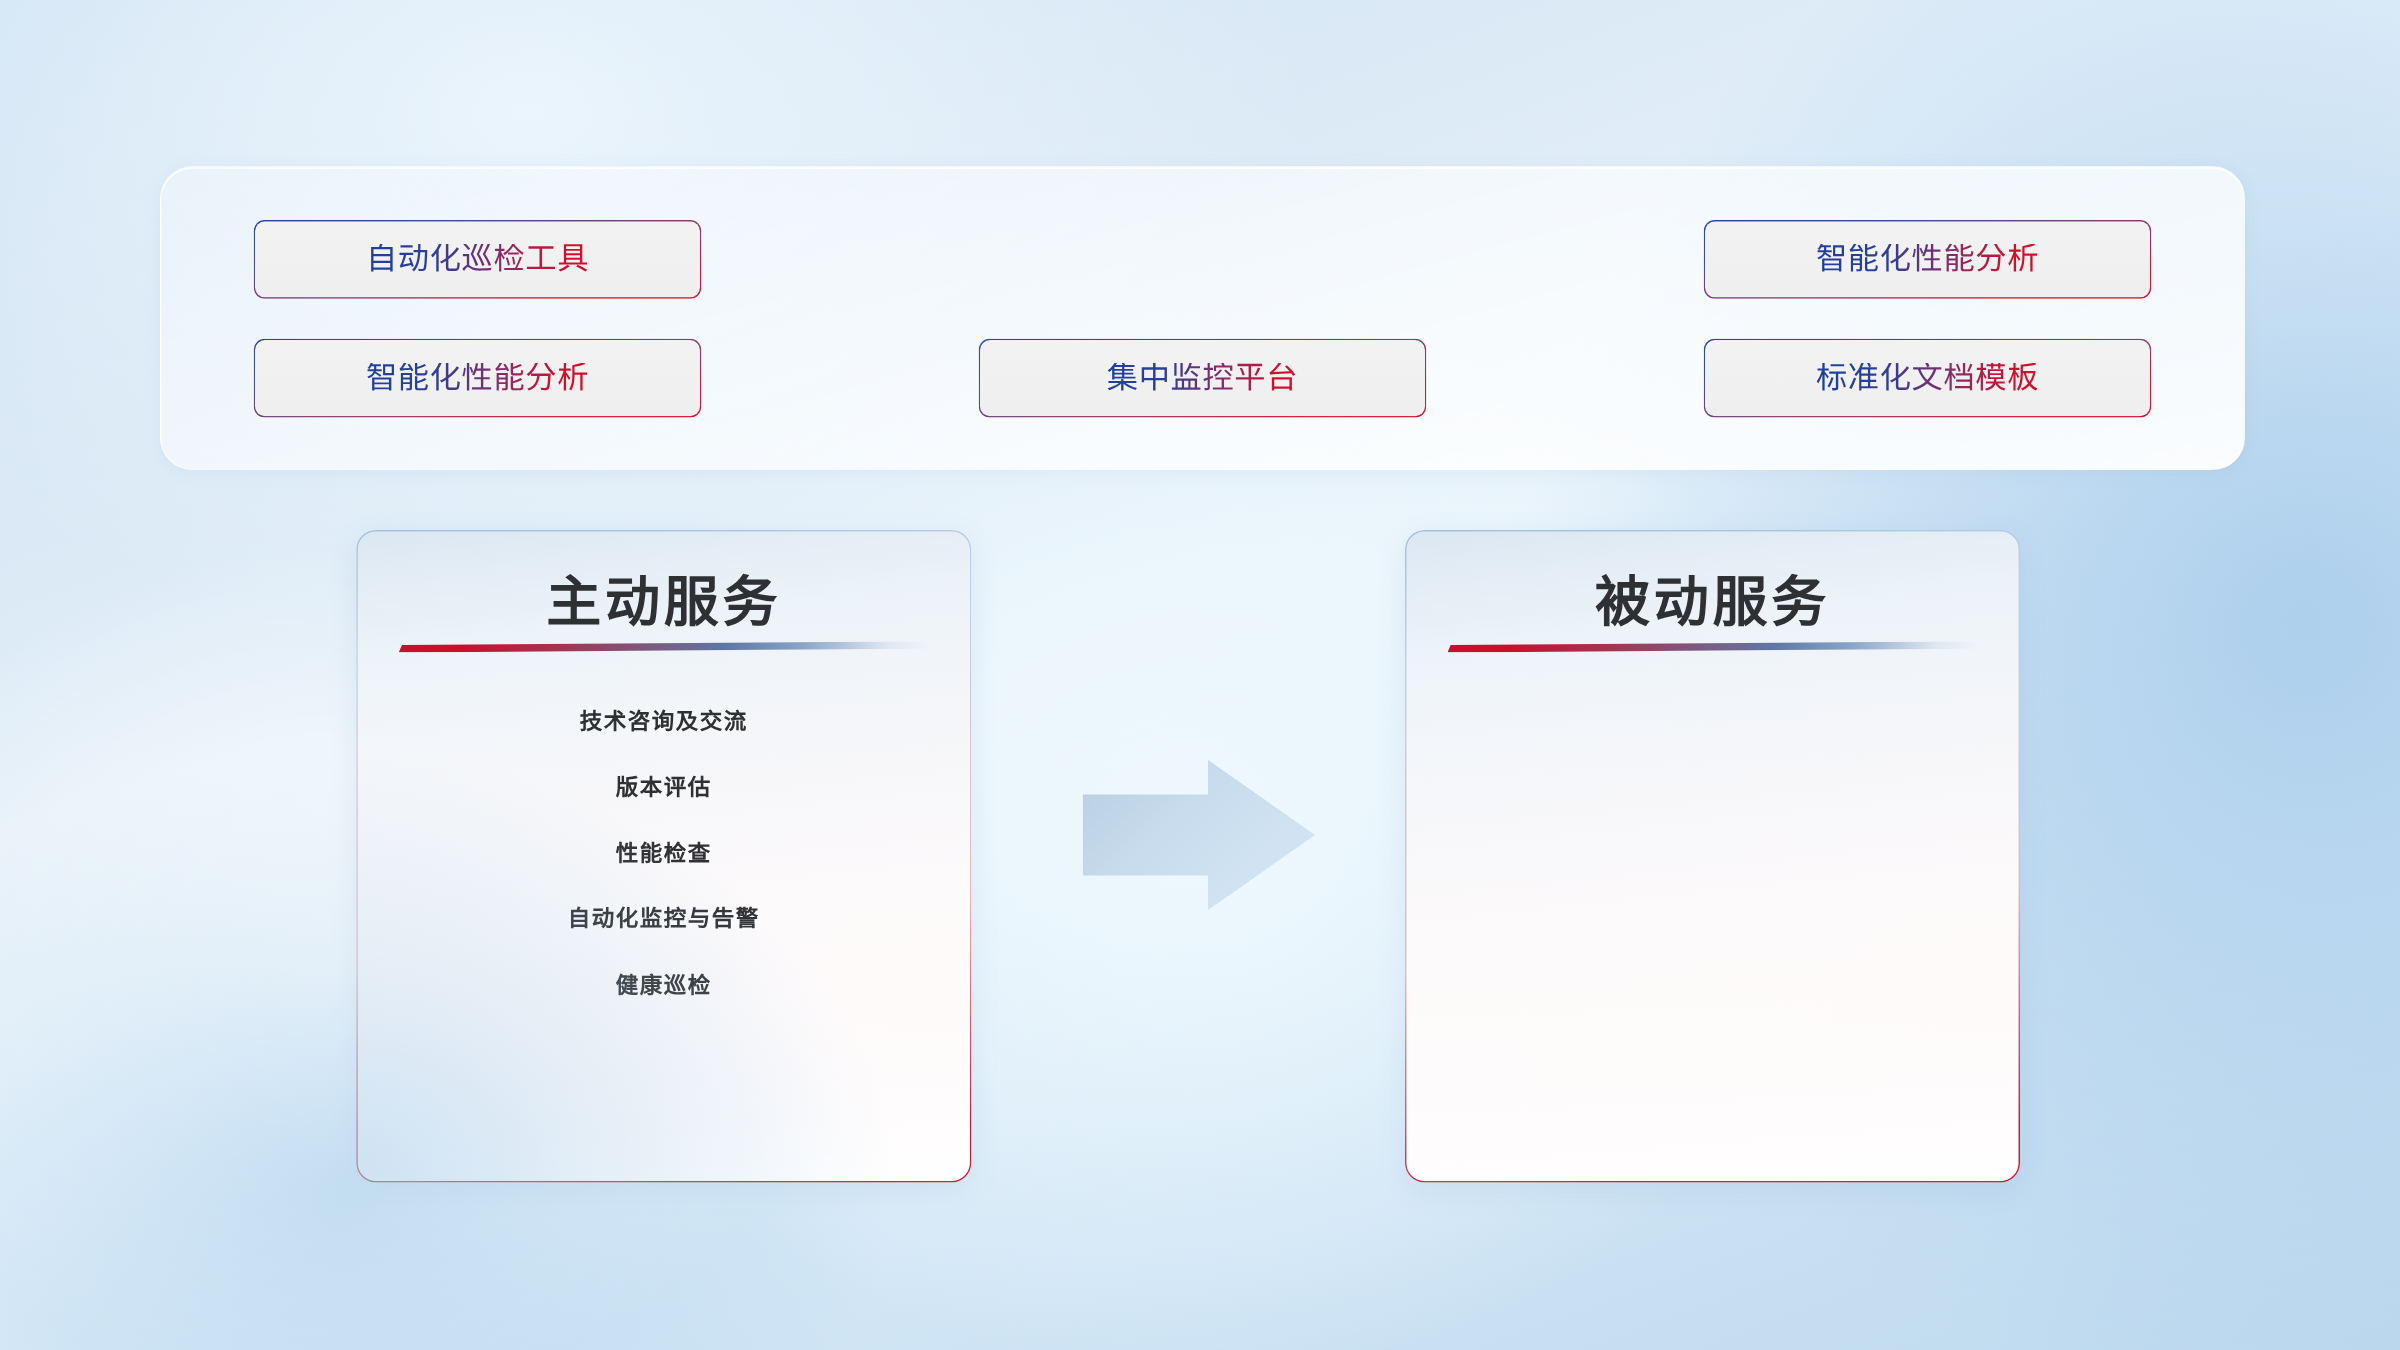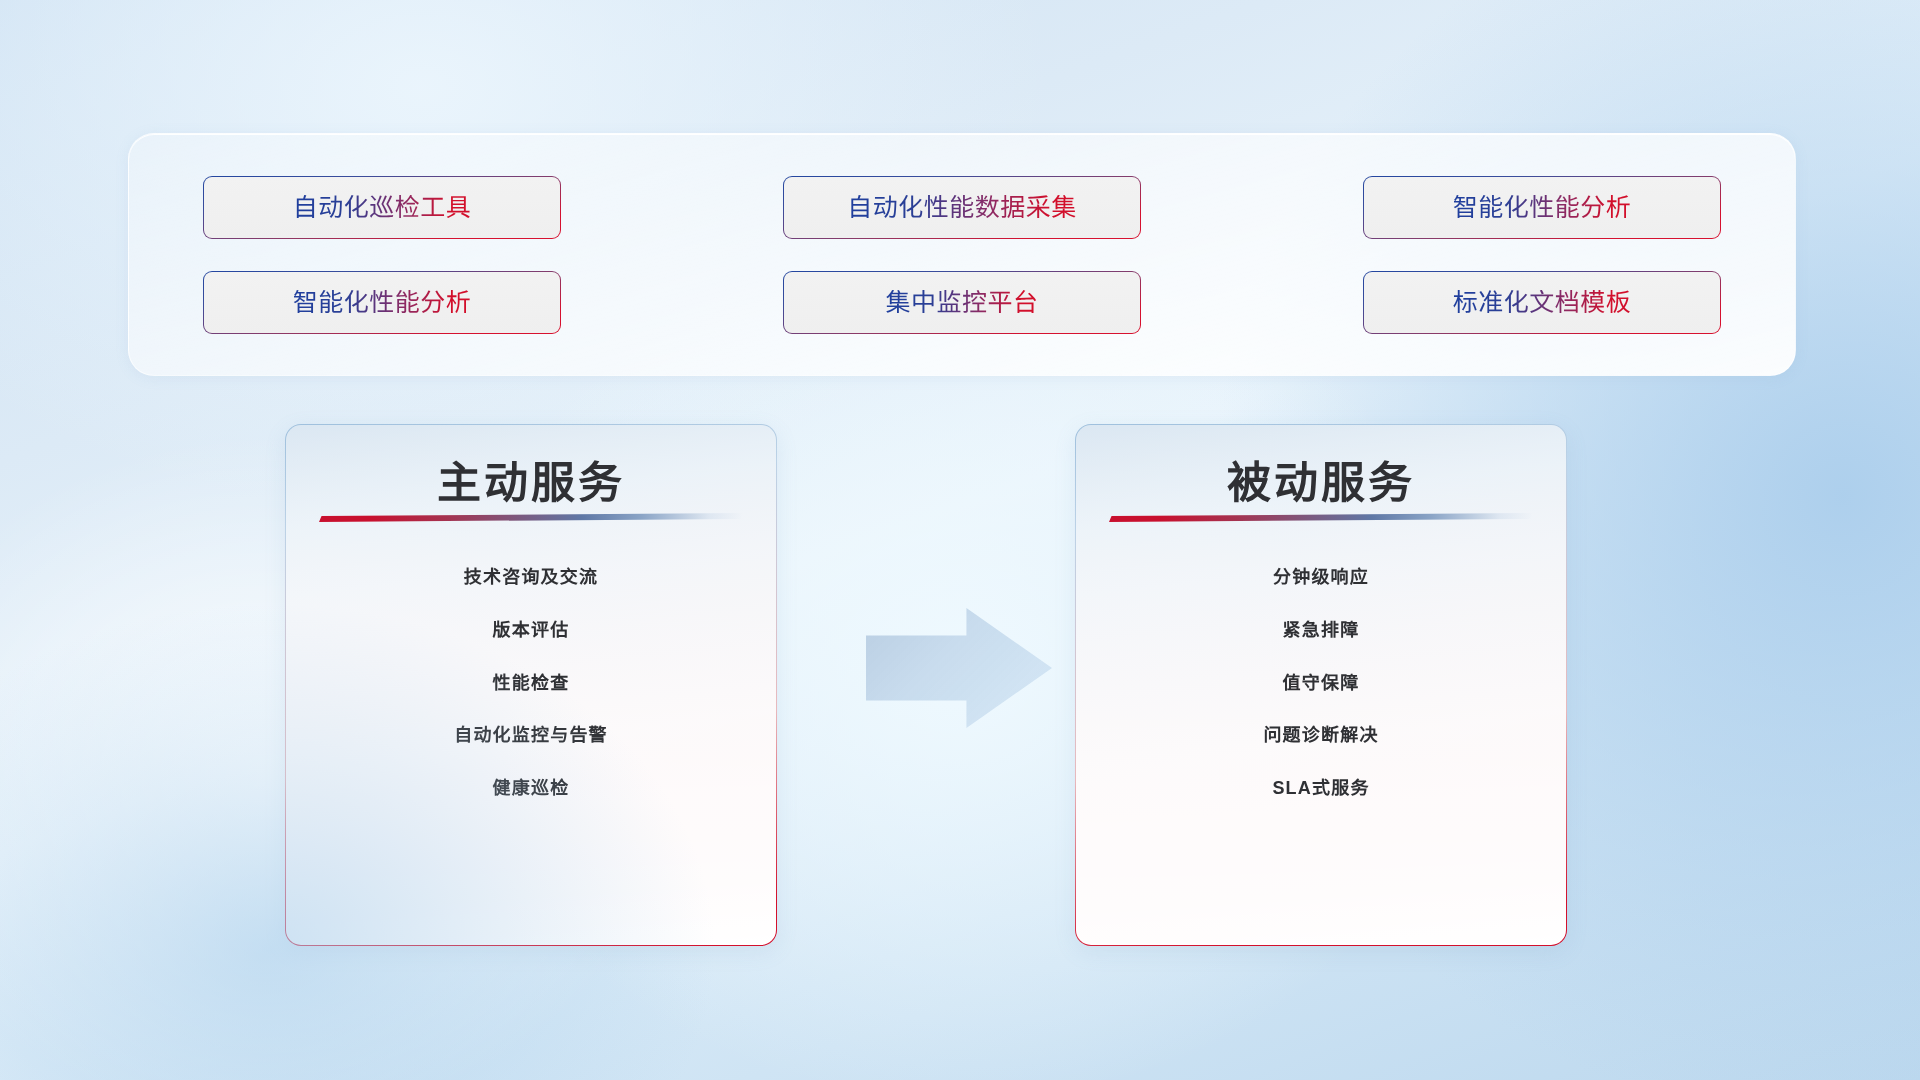--- a/index.html
+++ b/index.html
@@ -112,21 +112,21 @@
       linear-gradient(172deg, #9fc0dd 0%, #bcd2e6 18%, #e8b9bd 60%, #d4102c 92%, #d4102c 100%);
     background-origin: border-box;
     background-clip: padding-box, border-box;
     box-shadow: 0 6px 22px rgba(110,150,190,0.12);
     display: flex;
     flex-direction: column;
     align-items: center;
     padding-top: 36px;
   }
   #card-left  { left: 285px; }
-  #card-right { left: 1075px; }
+  #card-right { left: 1124px; }
 
   .card-title {
     font-size: 44px;
     font-weight: 700;
     color: #2f3034;
     letter-spacing: 3px;
     line-height: 1;
     margin-bottom: 8px;
   }
   .card-divider {
@@ -167,23 +167,20 @@
 </head>
 <body>
 
 <div id="stage">
 
   <div class="top-panel">
 
     <div class="pill-row">
       <div class="pill">
         <span class="pill-label">自动化巡检工具</span>
-      </div>
-      <div class="pill">
-        <span class="pill-label">自动化性能数据采集</span>
       </div>
       <div class="pill">
         <span class="pill-label">智能化性能分析</span>
       </div>
     </div>
 
     <div class="pill-row">
       <div class="pill">
         <span class="pill-label">智能化性能分析</span>
       </div>
@@ -207,22 +204,15 @@
       <div class="card-item">自动化监控与告警</div>
       <div class="card-item">健康巡检</div>
     </div>
   </div>
 
   <div class="flow-arrow"></div>
 
   <div class="card" id="card-right">
     <div class="card-title">被动服务</div>
     <div class="card-divider"></div>
-    <div class="card-items">
-      <div class="card-item">分钟级响应</div>
-      <div class="card-item">紧急排障</div>
-      <div class="card-item">值守保障</div>
-      <div class="card-item">问题诊断解决</div>
-      <div class="card-item">SLA式服务</div>
-    </div>
   </div>
 
 </div>
 
 </body></html>

